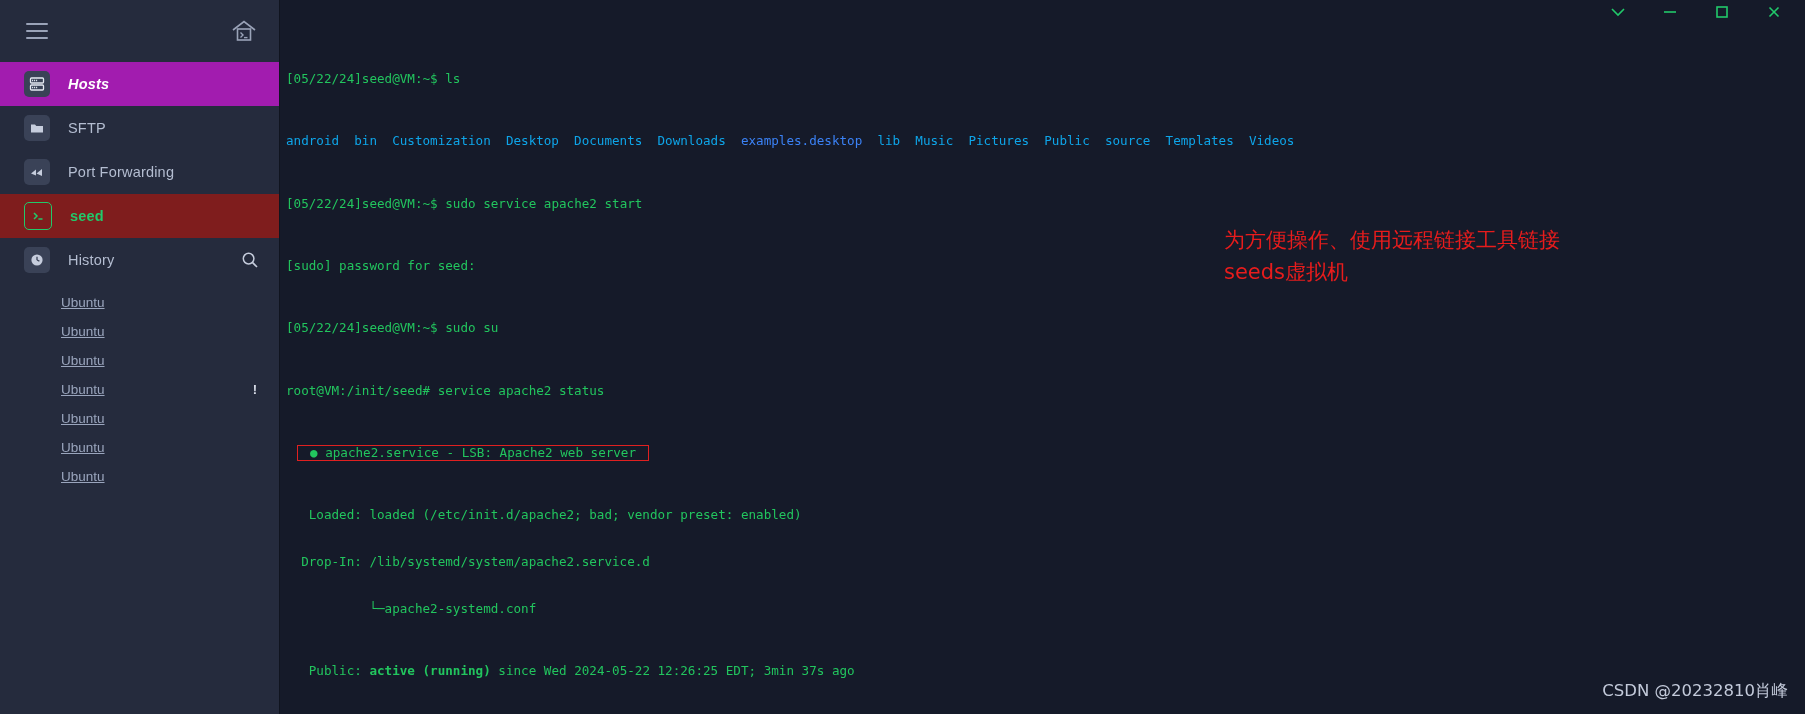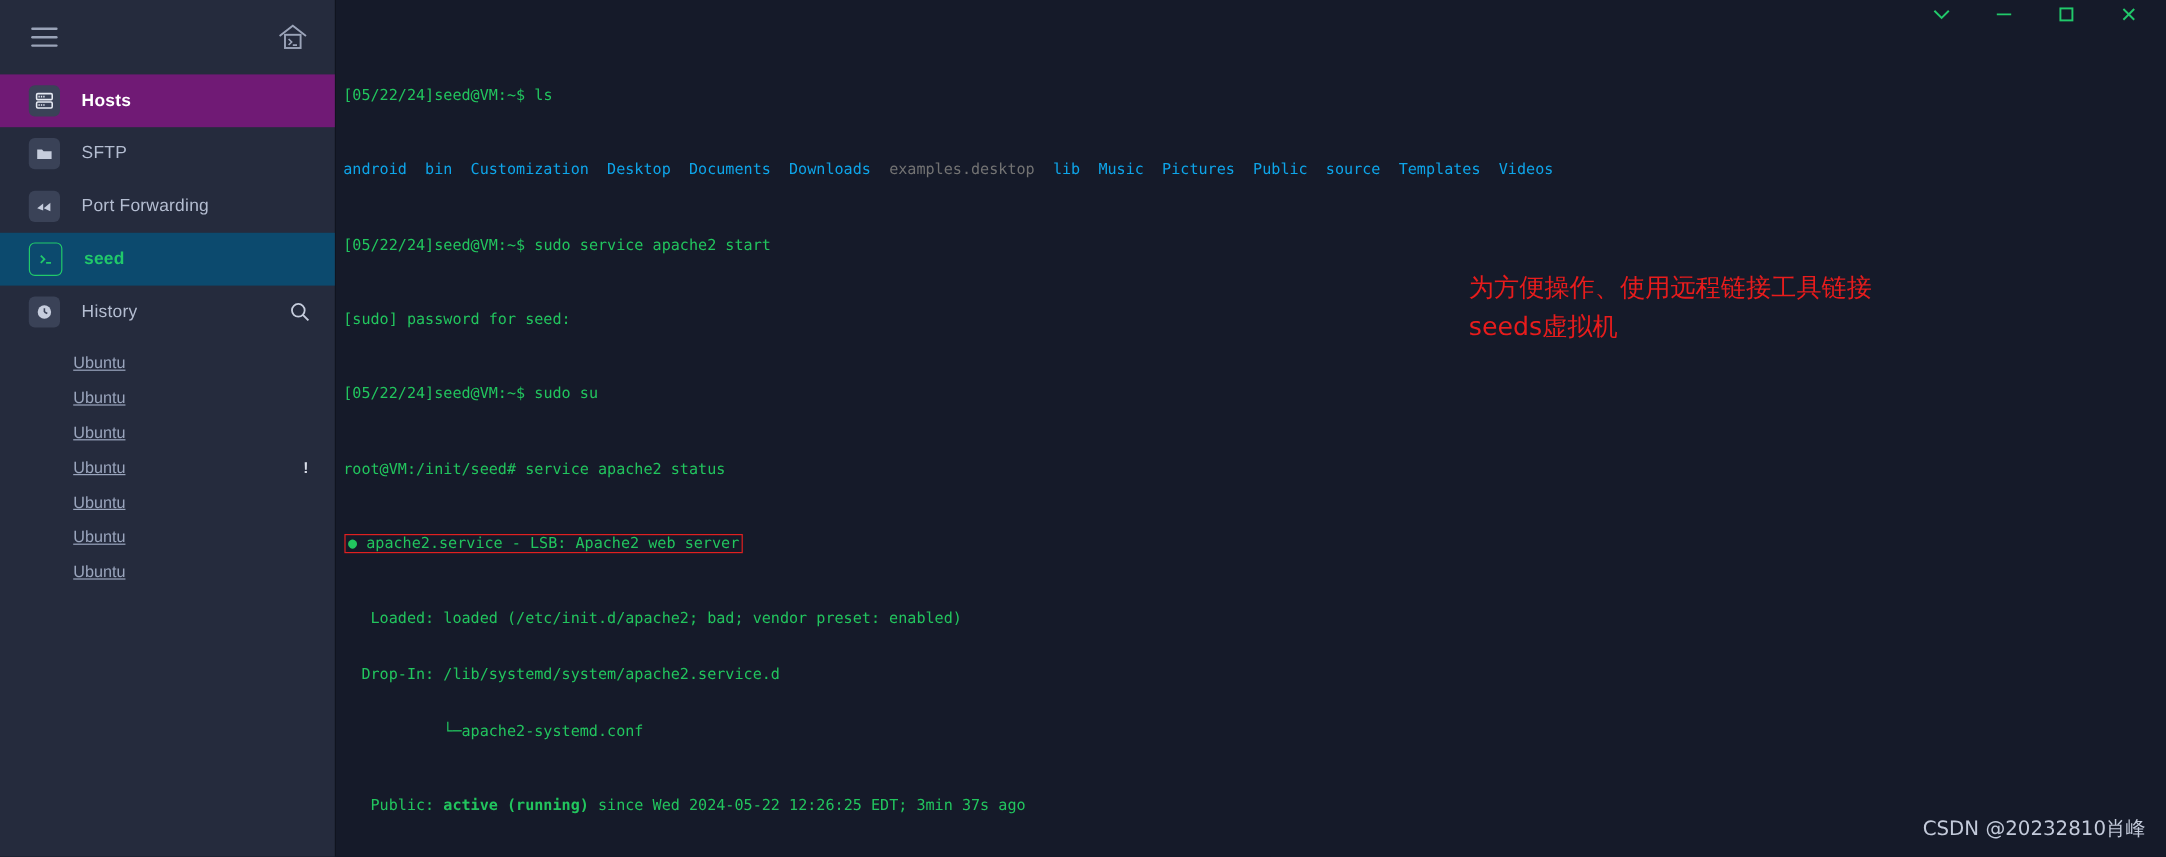--- a/index.html
+++ b/index.html
@@ -69,24 +69,25 @@
   .nav-item {
     height: 44px;
     display: flex;
     align-items: center;
     padding: 0 20px 0 24px;
     box-sizing: border-box;
     cursor: pointer;
     position: relative;
   }
   .nav-item.selected {
-    background: #701a75;
+    background: #a21caf;
+    font-style: italic;
   }
   .nav-item.active-session {
-    background: #0c4a6e;
+    background: #7f1d1d;
   }
   .nav-icon {
     width: 26px;
     height: 26px;
     border-radius: 5px;
     background: #3a4257;
     display: flex;
     align-items: center;
     justify-content: center;
     margin-right: 18px;
@@ -174,27 +175,27 @@
     font-family: "DejaVu Sans Mono", "Liberation Mono", monospace;
     font-size: 12.6px;
     line-height: 15.6px;
     color: #23c25f;
     white-space: pre;
     overflow: hidden;
   }
   .tline { white-space: pre; }
   .g { color: #22c55e; }
   .blue { color: #0ea5e9; }
-  .grn-file { color: #737373; }
+  .grn-file { color: #3b82f6; }
   .bold { font-weight: bold; }
   .boxed {
     display: inline-block;
     border: 1.6px solid #e02020;
-    padding: 0 2px;
-    margin: -1px 1px;
+    padding: 0 12px;
+    margin: -1px 11px;
     line-height: 14px;
   }
 
   
   .annotation {
     position: absolute;
     left: 908px;
     top: 224px;
     color: #e81c1c;
     font-size: 21px;

